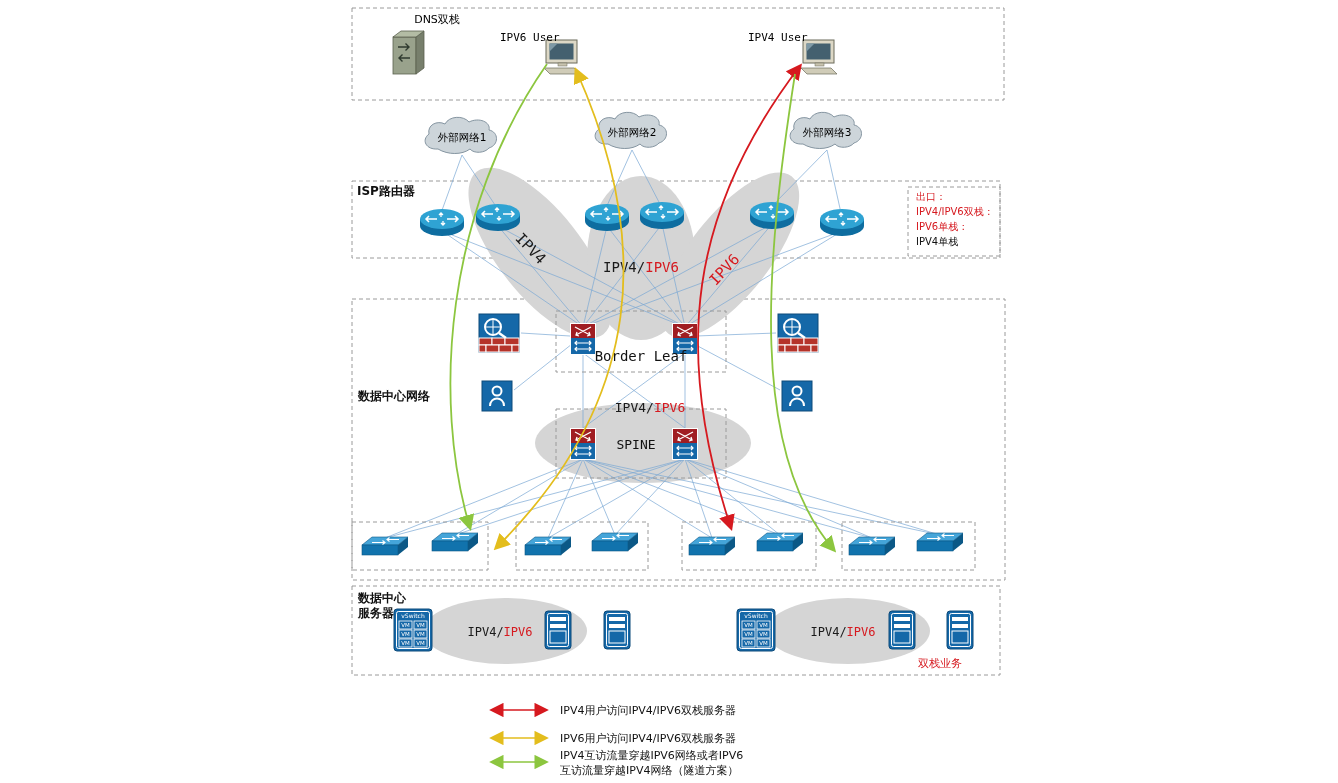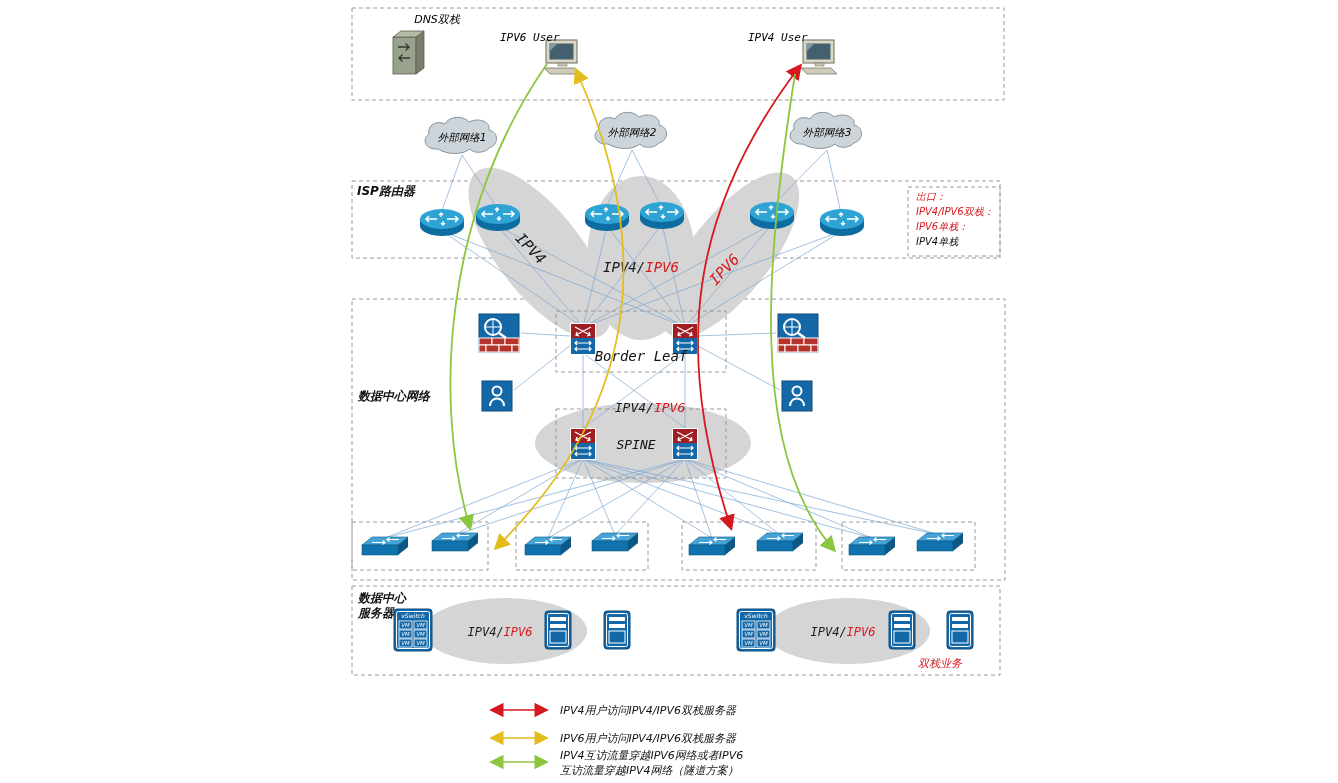--- a/index.html
+++ b/index.html
@@ -1,17 +1,17 @@
 <!DOCTYPE html>
 <html><head>
 <meta charset="utf-8">
 <style>
   html,body{margin:0;padding:0;background:#fff;}
   #stage{position:relative;width:1338px;height:783px;background:#ffffff;overflow:hidden;
-         font-family:"DejaVu Sans","Liberation Sans",sans-serif;font-style:italic;}
+         font-family:"DejaVu Sans","Liberation Sans",sans-serif;}
   svg{display:block;}
   text{font-family:"DejaVu Sans","Liberation Sans",sans-serif;}
   .mono{font-family:"DejaVu Sans Mono","Liberation Mono",monospace;}
   .sect{font-weight:bold;font-size:12px;fill:#111;}
   .dash{fill:none;stroke:#9a9a9a;stroke-width:1;stroke-dasharray:4 3;}
   #net-lines line{stroke:#7aa7d4;stroke-width:.7;}
   .blob{fill:#d5d5d5;}
 </style>
 </head>
 <body>

